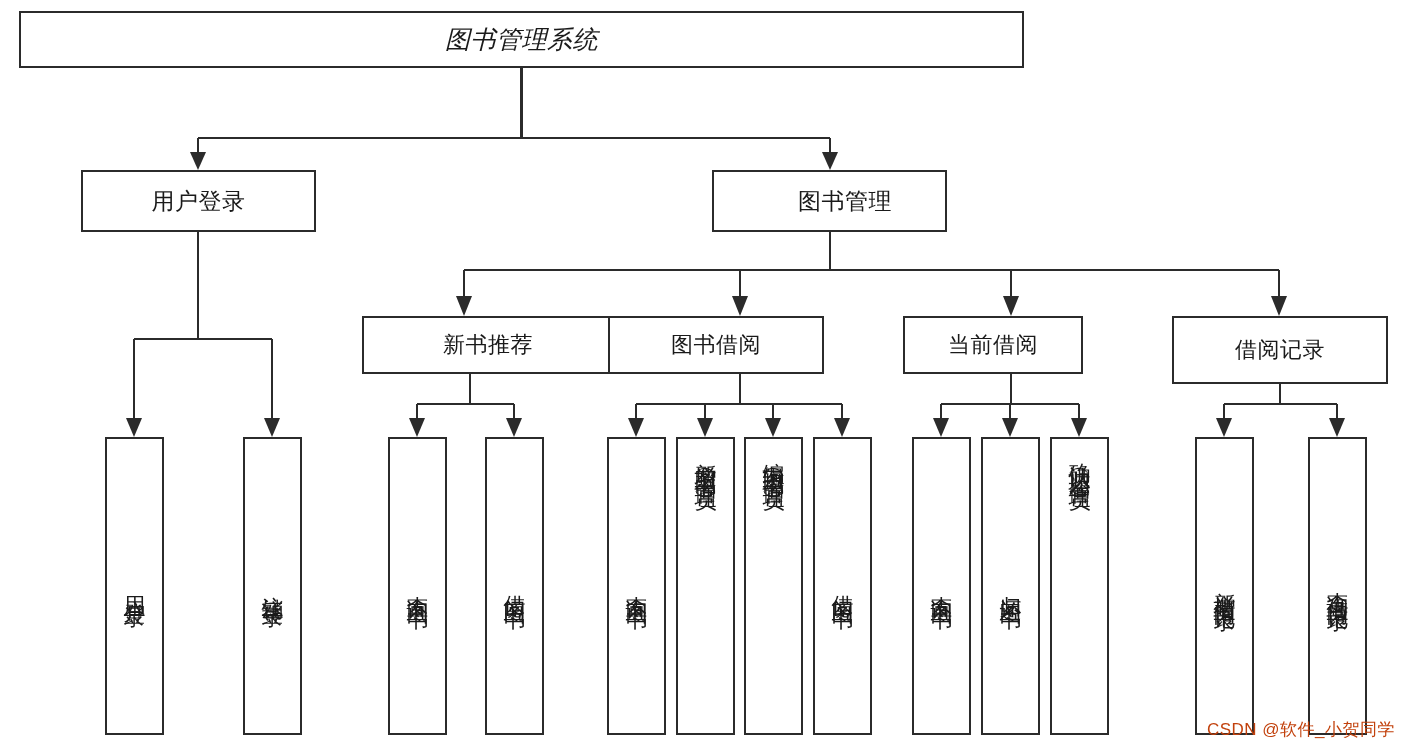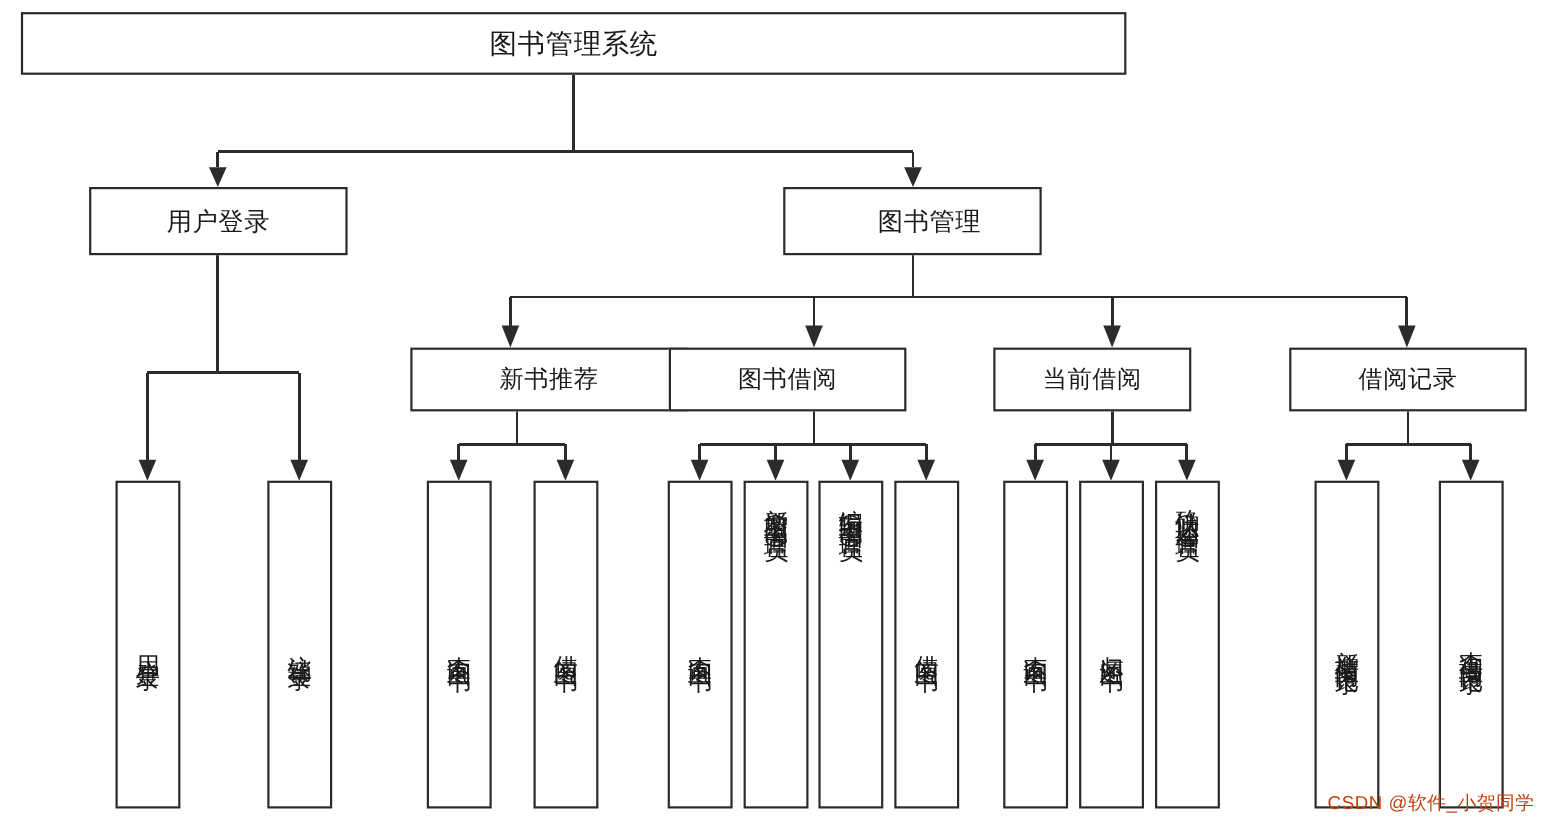--- a/index.html
+++ b/index.html
@@ -164,45 +164,45 @@
     <polygon class="arrowhead" points="1071,418 1087,418 1079,437"></polygon>
 
     <line x1="1280" y1="374" x2="1280" y2="404"></line>
     <line x1="1224" y1="404" x2="1337" y2="404"></line>
     <line x1="1224" y1="404" x2="1224" y2="418"></line>
     <line x1="1337" y1="404" x2="1337" y2="418"></line>
     <polygon class="arrowhead" points="1216,418 1232,418 1224,437"></polygon>
     <polygon class="arrowhead" points="1329,418 1345,418 1337,437"></polygon>
   </svg>
 
-  <div class="node root" style="left:19px; top:11px; width:1005px; height:57px;">
+  <div class="node root" style="left:19px; top:11px; width:1005px; height:57px;font-style:italic;">
     <span class="node-label">图书管理系统</span>
   </div>
 
   <div class="node level1" style="left:81px; top:170px; width:235px; height:62px;">
     <span class="node-label">用户登录</span>
   </div>
 
   <div class="node level1" style="left:712px; top:170px; width:235px; height:62px;padding-left:31px;">
     <span class="node-label">图书管理</span>
   </div>
 
-  <div class="node level2" style="left:362px; top:316px; width:252px; height:58px;margin-left:11px;">
+  <div class="node level2" style="left:362px; top:316px; width:252px; height:58px;">
     <span class="node-label">新书推荐</span>
   </div>
 
   <div class="node level2" style="left:608px; top:316px; width:216px; height:58px;">
     <span class="node-label">图书借阅</span>
   </div>
 
   <div class="node level2" style="left:903px; top:316px; width:180px; height:58px;">
     <span class="node-label">当前借阅</span>
   </div>
 
-  <div class="node level2" style="left:1172px; top:316px; width:216px; height:58px;">
+  <div class="node level2" style="left:1172px; top:316px; width:216px; height:68px;">
     <span class="node-label">借阅记录</span>
   </div>
 
   <div class="node leaf center" style="left:105px; top:437px; width:59px; height:298px;">
     <span class="node-label">用户登录</span>
   </div>
 
   <div class="node leaf center" style="left:243px; top:437px; width:59px; height:298px;">
     <span class="node-label">注销登录</span>
   </div>

